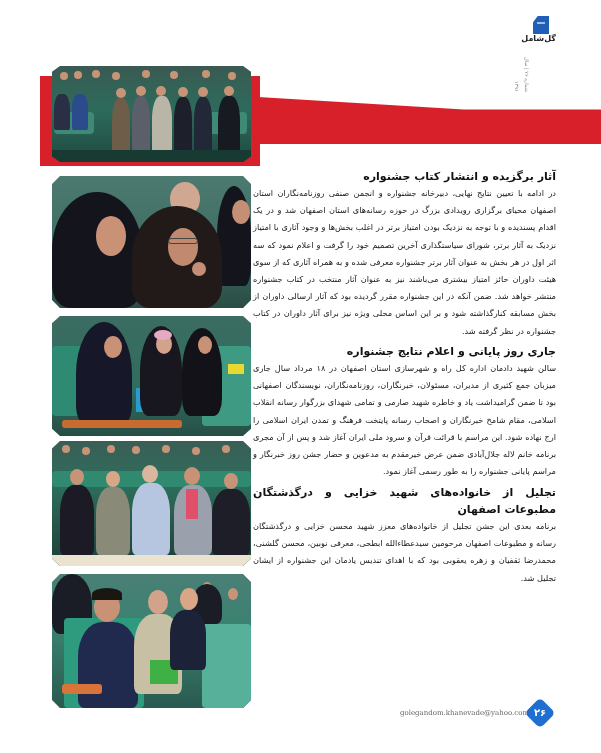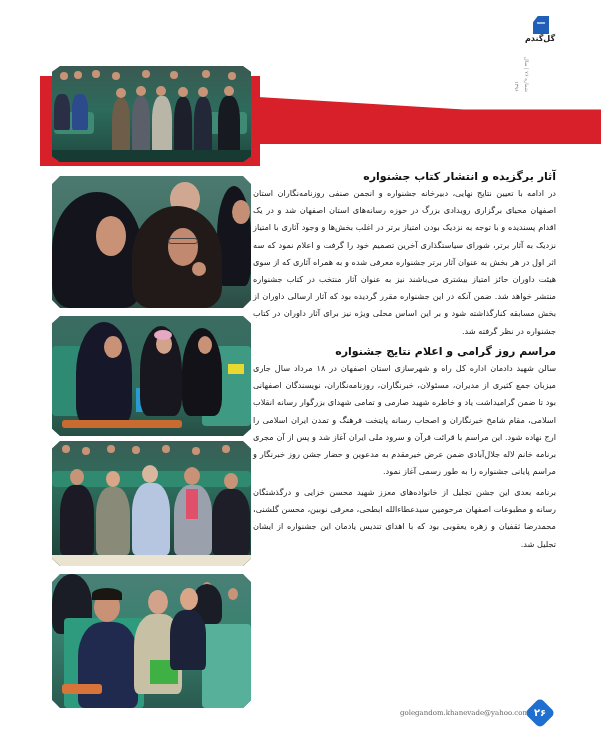--- a/index.html
+++ b/index.html
@@ -98,21 +98,21 @@
       text-align: center; font-family: "DejaVu Sans", sans-serif; direction: rtl;
     }
   </style>
 </head>
 <body>
 
 <div class="page">
 
   <div class="logo">
     <div class="logo-block"></div>
-    <div class="logo-text">گل‌گندم</div>
+    <div class="logo-text">گل‌شامل</div>
   </div>
   <div class="issue-vertical">شماره ۷۶ | سال ۱۳۹۶</div>
 
   <div class="banner-left"></div>
   <div class="banner"></div>
 
   <div class="photo ph1">
     <div class="bg" style="background: linear-gradient(180deg,#3a5a52 0%,#2d6b5c 45%,#1f4a40 100%);"></div>
     <div class="seat" style="left:2px;top:46px;width:40px;height:22px;background:#3f8a74;"></div>
     <div class="seat" style="left:150px;top:46px;width:45px;height:22px;background:#3f8a74;"></div>
@@ -214,25 +214,26 @@
     <div class="person" style="left:118px;top:36px;width:36px;height:60px;background:#1c2238;"></div>
     <div style="position:absolute;left:10px;top:110px;width:40px;height:10px;background:#d8743a;border-radius:3px;"></div>
   </div>
 
   <div class="article s1">
     <h2>آثار برگزیده و انتشار کتاب جشنواره</h2>
     <p>در ادامه با تعیین نتایج نهایی، دبیرخانه جشنواره و انجمن صنفی روزنامه‌نگاران استان اصفهان محیای برگزاری رویدادی بزرگ در حوزه رسانه‌های استان اصفهان شد و در یک اقدام پسندیده و با توجه به نزدیک بودن امتیاز برتر در اغلب بخش‌ها و وجود آثاری با امتیاز نزدیک به آثار برتر، شورای سیاستگذاری آخرین تصمیم خود را گرفت و اعلام نمود که سه اثر اول در هر بخش به عنوان آثار برتر جشنواره معرفی شده و به همراه آثاری که از سوی هیئت داوران حائز امتیاز بیشتری می‌باشند نیز به عنوان آثار منتخب در کتاب جشنواره منتشر خواهد شد. ضمن آنکه در این جشنواره مقرر گردیده بود که آثار ارسالی داوران از بخش مسابقه کنارگذاشته شود و بر این اساس محلی ویژه نیز برای آثار داوران در کتاب جشنواره در نظر گرفته شد.</p>
   </div>
 
   <div class="article s2">
-    <h2>مراسم روز گرامی و اعلام نتایج جشنواره</h2>
+    <h2>جاری روز پایانی و اعلام نتایج جشنواره</h2>
     <p>سالن شهید دادمان اداره کل راه و شهرسازی استان اصفهان در ۱۸ مرداد سال جاری میزبان جمع کثیری از مدیران، مسئولان، خبرنگاران، روزنامه‌نگاران، نویسندگان اصفهانی بود تا ضمن گرامیداشت یاد و خاطره شهید صارمی و تمامی شهدای بزرگوار رسانه انقلاب اسلامی، مقام شامخ خبرنگاران و اصحاب رسانه پایتخت فرهنگ و تمدن ایران اسلامی را ارج نهاده شود. این مراسم با قرائت قرآن و سرود ملی ایران آغاز شد و پس از آن مجری برنامه خانم لاله جلال‌آبادی ضمن عرض خیرمقدم به مدعوین و حضار جشن روز خبرنگار و مراسم پایانی جشنواره را به طور رسمی آغاز نمود.</p>
   </div>
 
   <div class="article s3">
+    <h2>تجلیل از خانواده‌های شهید خزایی و درگذشتگان مطبوعات اصفهان</h2>
     <p>برنامه بعدی این جشن تجلیل از خانواده‌های معزز شهید محسن خزایی و درگذشتگان رسانه و مطبوعات اصفهان مرحومین سیدعطاءالله ابطحی، معرفی نوبین، محسن گلشنی، محمدرضا ثقفیان و زهره یعقوبی بود که با اهدای تندیس یادمان این جشنواره از ایشان تجلیل شد.</p>
   </div>
 
 
   <div class="footer-email">golegandom.khanevade@yahoo.com</div>
   <div class="page-badge"></div>
   <div class="page-number">۲۶</div>
 
 </div>
 

